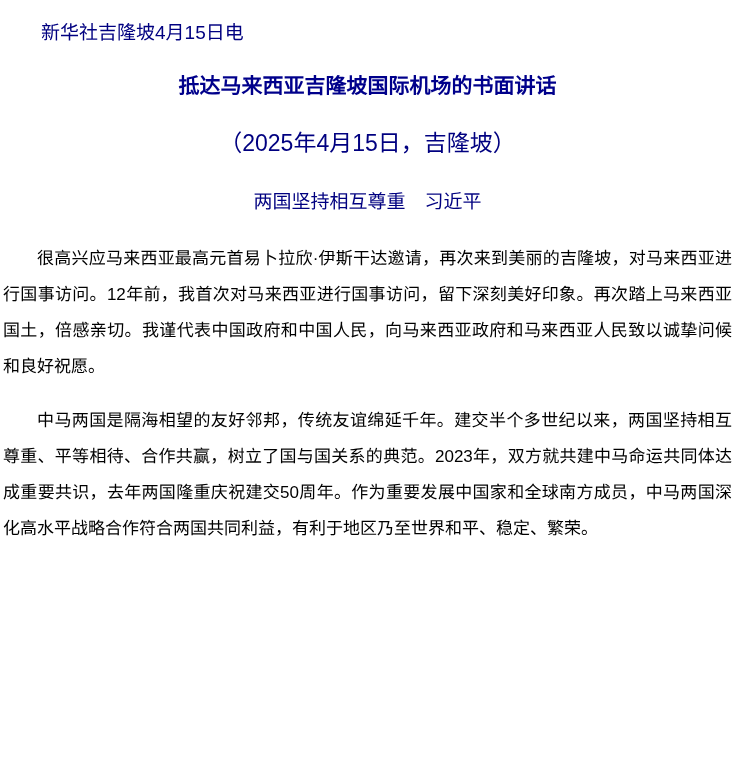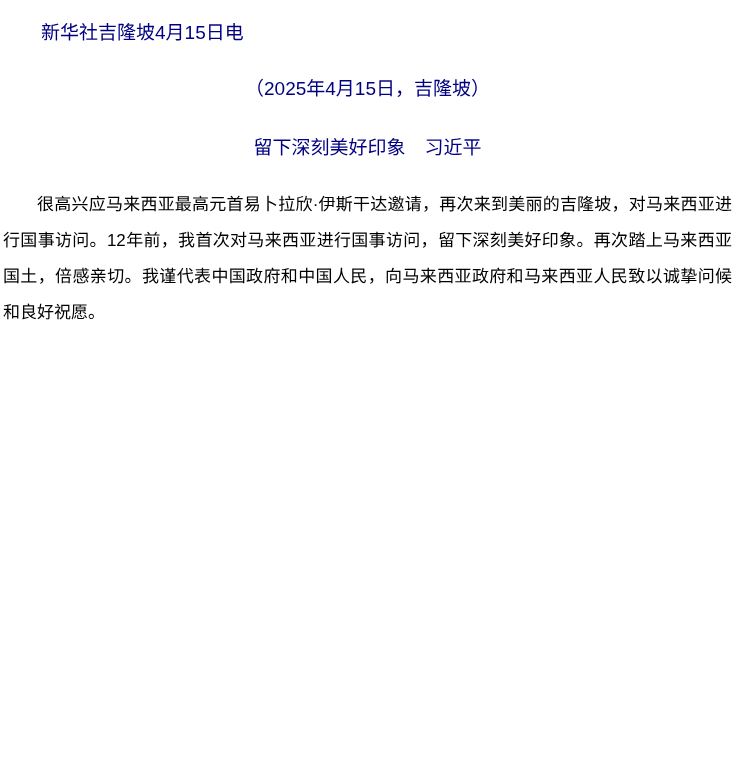--- a/index.html
+++ b/index.html
@@ -32,21 +32,21 @@
     margin-top: 26px;
     color: #00008B;
     font-size: 21px;
     font-weight: bold;
     line-height: 28px;
     text-align: center;
   }
   .meta-line {
     margin-top: 30px;
     color: #000080;
-    font-size: 19px;
+    font-size: 23px;
     line-height: 26px;
     text-align: center;
   }
   .speaker-line {
     margin-top: 33px;
     color: #000080;
     font-size: 19px;
     line-height: 26px;
     text-align: center;
   }
@@ -63,22 +63,24 @@
     margin-top: 26px;
   }
 </style>
 </head>
 <body>
 
 <div class="page">
 
   <div class="dateline">新华社吉隆坡4月15日电</div>
 
+  <div class="article-title">抵达马来西亚吉隆坡国际机场的书面讲话</div>
 
   <div class="meta-line">（2025年4月15日，吉隆坡）</div>
 
-  <div class="speaker-line">留下深刻美好印象　习近平</div>
+  <div class="speaker-line">两国坚持相互尊重　习近平</div>
 
   <p class="body-paragraph first">很高兴应马来西亚最高元首易卜拉欣·伊斯干达邀请，再次来到美丽的吉隆坡，对马来西亚进行国事访问。12年前，我首次对马来西亚进行国事访问，留下深刻美好印象。再次踏上马来西亚国土，倍感亲切。我谨代表中国政府和中国人民，向马来西亚政府和马来西亚人民致以诚挚问候和良好祝愿。</p>
 
+  <p class="body-paragraph">中马两国是隔海相望的友好邻邦，传统友谊绵延千年。建交半个多世纪以来，两国坚持相互尊重、平等相待、合作共赢，树立了国与国关系的典范。2023年，双方就共建中马命运共同体达成重要共识，去年两国隆重庆祝建交50周年。作为重要发展中国家和全球南方成员，中马两国深化高水平战略合作符合两国共同利益，有利于地区乃至世界和平、稳定、繁荣。</p>
 
 
 </div>
 
 </body></html>

